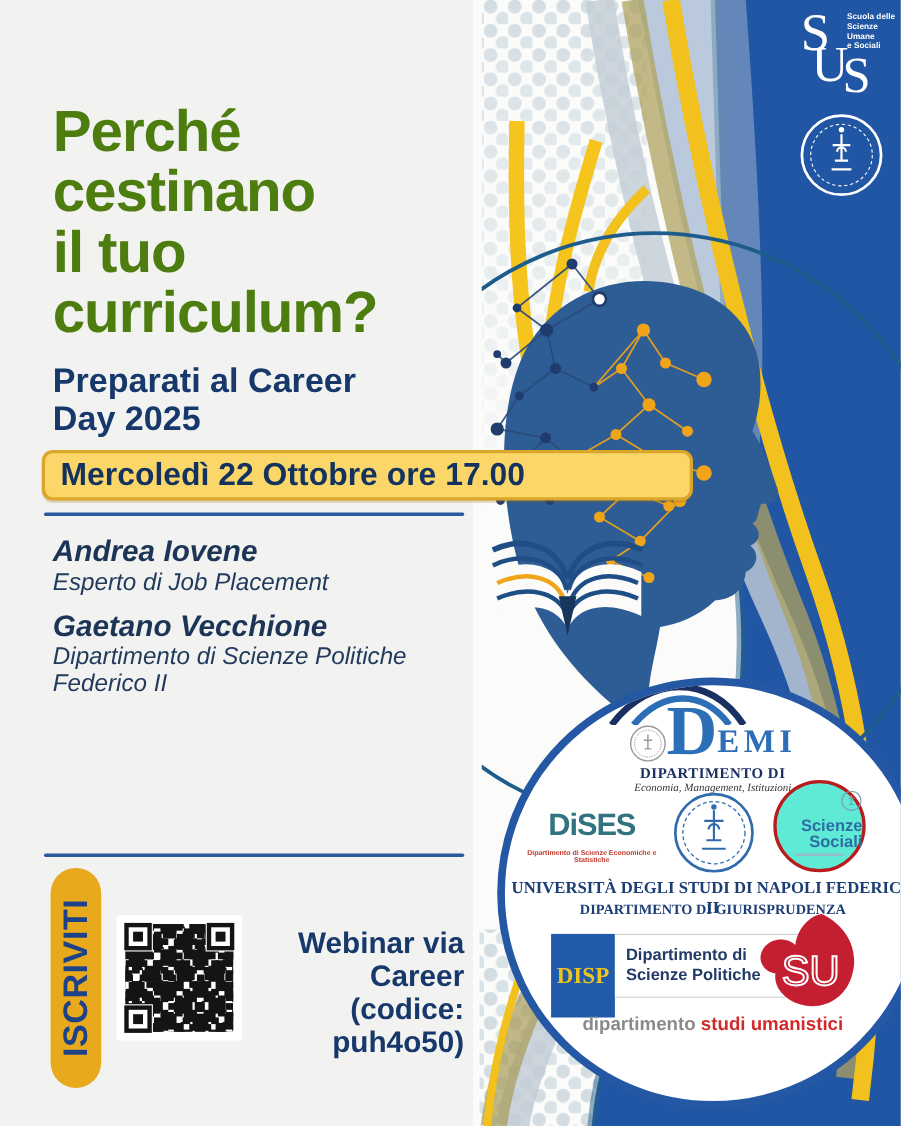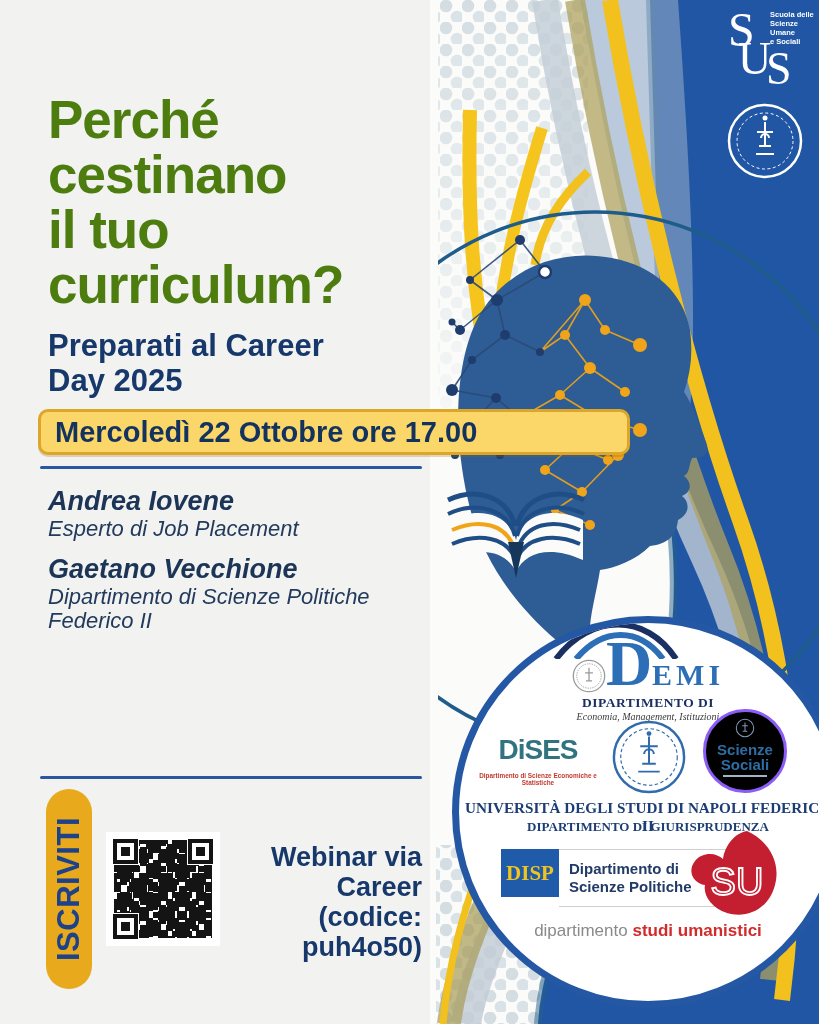--- a/index.html
+++ b/index.html
@@ -58,36 +58,36 @@
        letter-spacing:4px;color:#2D6FB7;font-weight:700;margin-top:24px;}
   .demi .dep{font-family:"Liberation Serif","DejaVu Serif",serif;font-size:13.5px;font-weight:700;
        color:#1A2F62;letter-spacing:.5px;margin-top:2px;}
   .demi .ital{font-family:"Liberation Serif","DejaVu Serif",serif;font-size:10px;font-style:italic;color:#3a3a3a;}
   .demi-arcs{position:absolute;left:92px;top:-4px;}
   .dises{position:absolute;left:14px;top:106px;width:130px;text-align:center;}
   .dises .big{font-size:28px;line-height:42px;font-weight:800;color:#31737F;letter-spacing:-1px;}
   .dises .sub{font-size:6.4px;color:#C2392E;font-weight:700;margin-top:1px;}
   .fed-seal{position:absolute;left:152px;top:96px;}
   .ss-circle{position:absolute;left:244px;top:86px;width:84px;height:84px;border-radius:50%;
-       border:3px solid #8b5cf6;background:#000000;text-align:center;box-sizing:border-box;}
+       border:3px solid #b91c1c;background:#5eead4;text-align:right;box-sizing:border-box;}
   .ss-circle .t{font-size:15px;line-height:15px;font-weight:800;color:#2E6DA4;}
   .ss-line{width:44px;height:2px;background:#9fb4c6;margin:3px auto 0;}
   .unina1{position:absolute;left:0;top:176px;width:100%;text-align:center;
        font-family:"Liberation Serif","DejaVu Serif",serif;font-size:15.2px;font-weight:700;color:#1C3E74;}
   .unina2{position:absolute;left:0;top:196px;width:100%;text-align:center;
        font-family:"Liberation Serif","DejaVu Serif",serif;font-size:13px;font-weight:700;color:#1C3E74;}
   .disp{position:absolute;left:42px;top:226px;display:flex;}
-  .disp .blue{width:58px;height:48px;background:#1F5BA8;display:flex;align-items:center;justify-content:center;}
+  .disp .blue{width:58px;height:76px;background:#1F5BA8;display:flex;align-items:center;justify-content:center;}
   .disp .blue span{font-family:"Liberation Serif","DejaVu Serif",serif;color:#F0C420;font-size:21px;font-weight:700;}
   .disp .white{width:168px;height:56px;background:#fff;border:1px solid #cfcfcf;border-left:none;
        display:flex;align-items:center;padding-left:10px;font-size:15px;line-height:18px;
        font-weight:800;color:#223A66;}
   .su{position:absolute;left:230px;top:206px;}
   .caption{position:absolute;left:0;top:298px;width:100%;text-align:center;font-size:17px;}
-  .caption .g{color:#8A8A8A;font-weight:400;}
+  .caption .g{color:#8A8A8A;font-weight:700;}
   .caption .r{color:#D22B2B;font-weight:800;}
 </style>
 </head>
 <body>
 
 <div class="poster">
 
   <svg class="deco" width="819" height="1024" viewBox="0 0 819 1024">
     <defs>
       <pattern id="dots" width="22" height="22" patternUnits="userSpaceOnUse">

